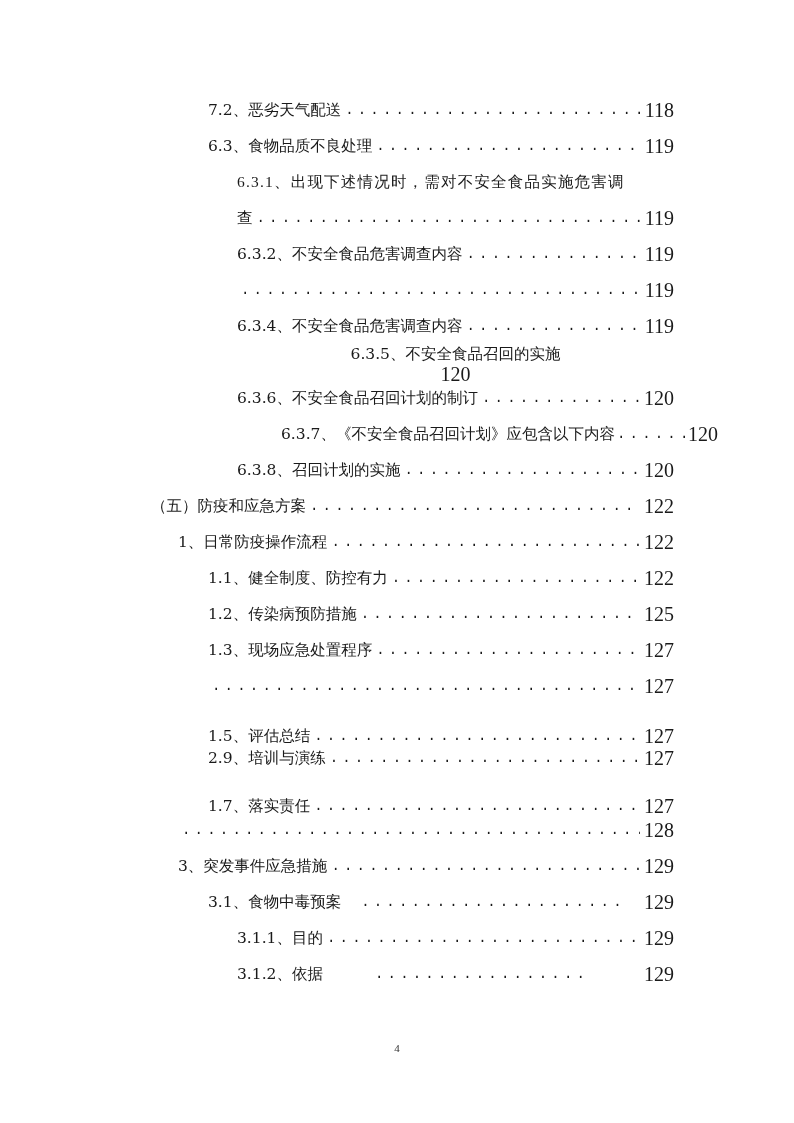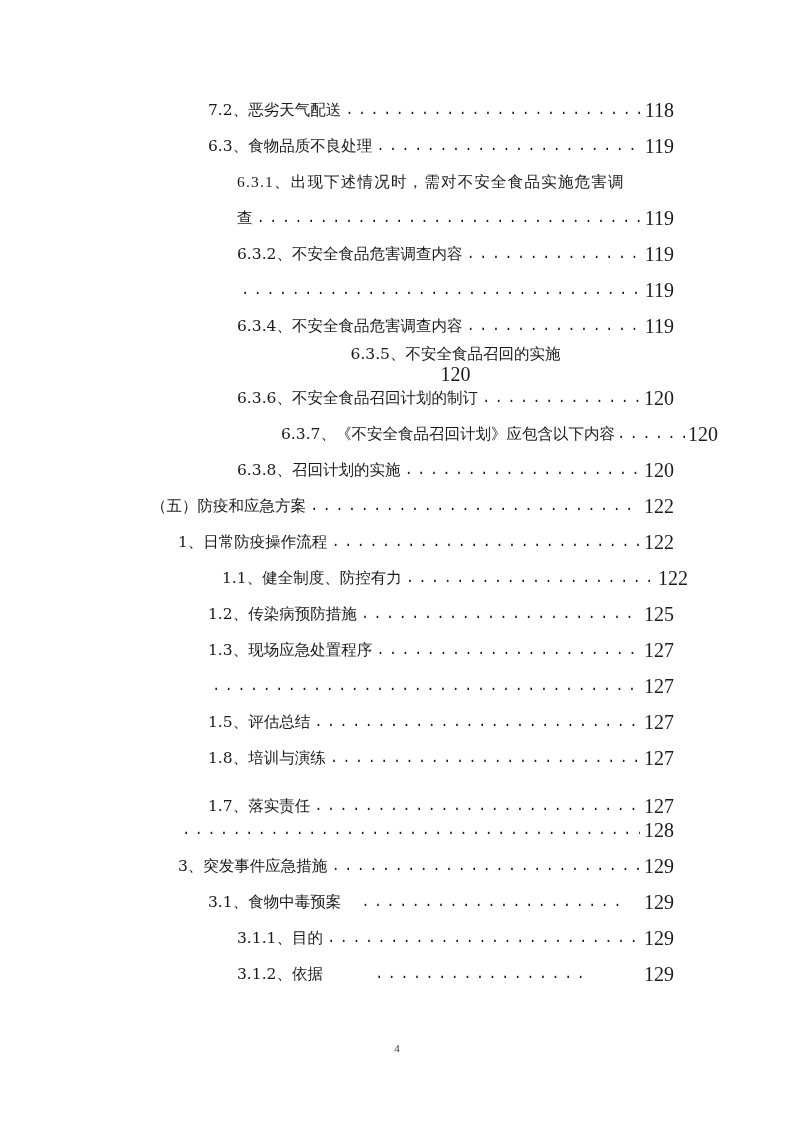--- a/index.html
+++ b/index.html
@@ -76,46 +76,46 @@
   <div class="row" style="top:396px;left:151px;width:523px;">
     <span class="label">（五）防疫和应急方案</span>
     <span class="leader">........................................................................</span>
     <span class="page">122</span>
   </div>
   <div class="row" style="top:432px;left:178px;width:496px;">
     <span class="label">1、日常防疫操作流程</span>
     <span class="leader">........................................................................</span>
     <span class="page">122</span>
   </div>
-  <div class="row" style="top:468px;left:208px;width:466px;margin-left:14px;">
+  <div class="row" style="top:468px;left:208px;width:466px;">
     <span class="label">1.1、健全制度、防控有力</span>
     <span class="leader">........................................................................</span>
     <span class="page">122</span>
   </div>
   <div class="row" style="top:504px;left:208px;width:466px;">
     <span class="label">1.2、传染病预防措施</span>
     <span class="leader">........................................................................</span>
     <span class="page">125</span>
   </div>
   <div class="row" style="top:540px;left:208px;width:466px;">
     <span class="label">1.3、现场应急处置程序</span>
     <span class="leader">........................................................................</span>
     <span class="page">127</span>
   </div>
   <div class="row" style="top:576px;left:208px;width:466px;">
     <span class="leader">........................................................................</span>
     <span class="page">127</span>
   </div>
-  <div class="row" style="top:604px;left:208px;width:466px;align-items:flex-end;">
+  <div class="row" style="top:626px;left:208px;width:466px;">
     <span class="label">1.5、评估总结</span>
     <span class="leader">........................................................................</span>
     <span class="page">127</span>
   </div>
   <div class="row" style="top:648px;left:208px;width:466px;">
-    <span class="label">1.8、培训与演练</span>
+    <span class="label">2.9、培训与演练</span>
     <span class="leader">........................................................................</span>
     <span class="page">127</span>
   </div>
   <div class="row" style="top:696px;left:208px;width:466px;align-items:center;">
     <span class="label">1.7、落实责任</span>
     <span class="leader">........................................................................</span>
     <span class="page">127</span>
   </div>
   <div class="row" style="top:720px;left:178px;width:496px;">
     <span class="leader">........................................................................</span>

